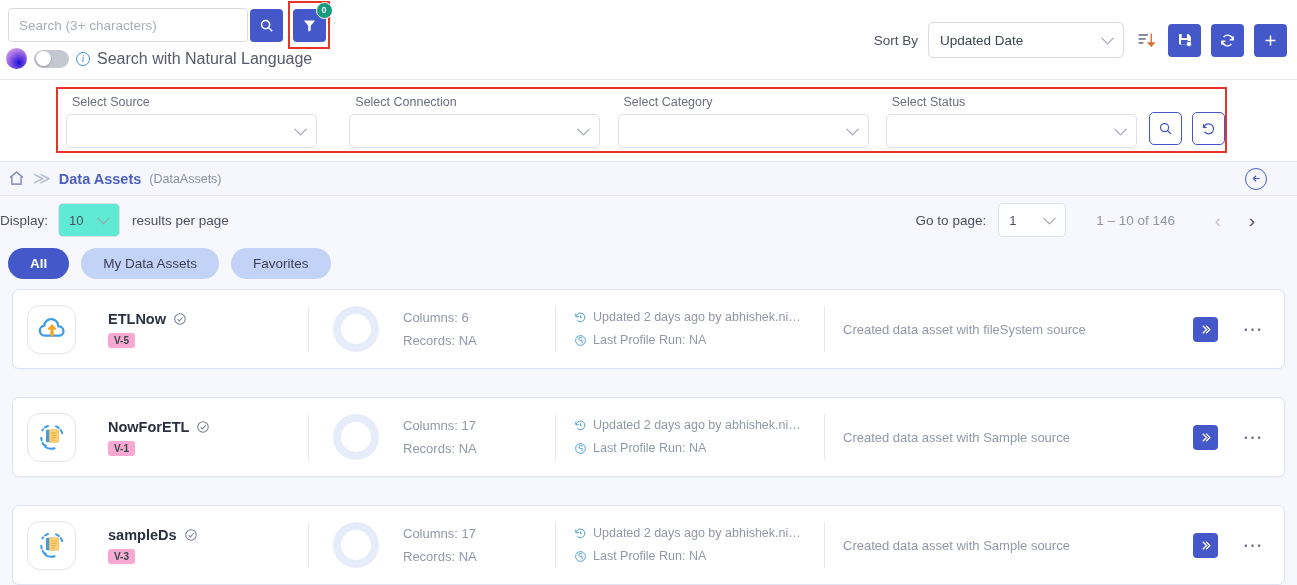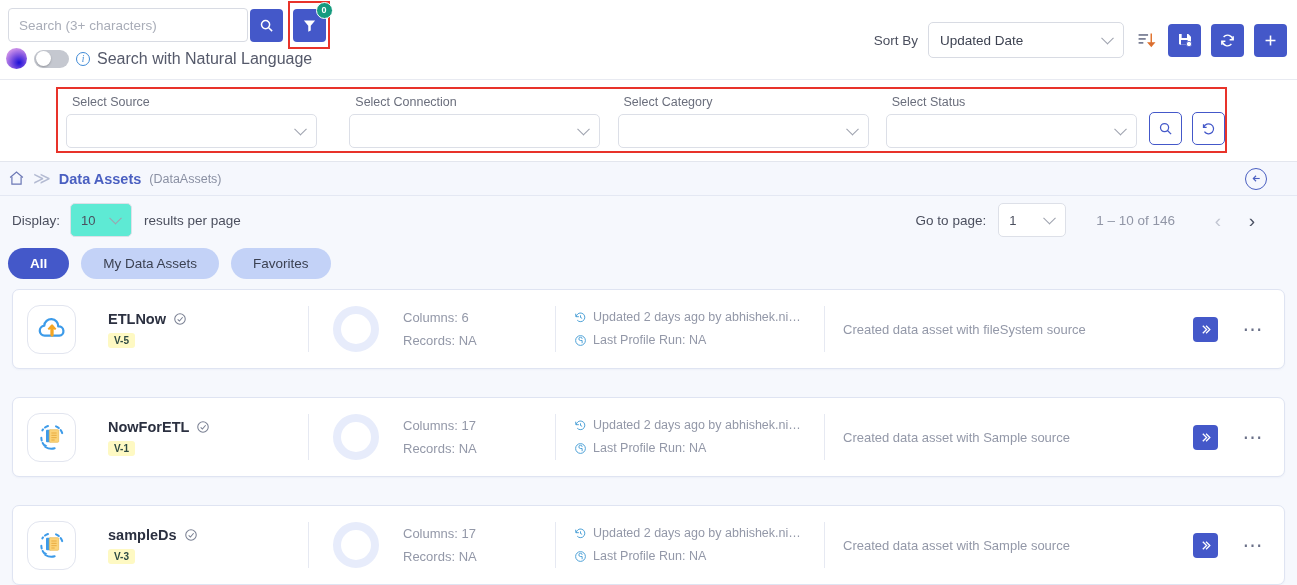--- a/index.html
+++ b/index.html
@@ -168,21 +168,20 @@
     display: flex; align-items: center; justify-content: center;
     cursor: pointer;
   }
 
   
   .body-area { background: #f6f8fd; height: 437px; position: relative; }
 
   .pagination-row {
     height: 48px; position: relative;
     display: flex; align-items: center;
-    padding-left: 12px;
   }
   .disp-label { font-size: 13.5px; color: #4b4f5e; margin-right: 10px; }
   .disp-select {
     width: 62px; height: 34px;
     border: 1px solid #dde0e8; border-radius: 5px;
     background: #5eead4; position: relative;
     display: flex; align-items: center;
     padding-left: 10px; font-size: 13px; color: #4b4f5e;
     cursor: pointer;
   }
@@ -237,21 +236,21 @@
     margin-left: 14px;
     display: flex; align-items: center; justify-content: center;
     flex-shrink: 0;
   }
   .asset-name-wrap { margin-left: 32px; width: 200px; }
   .asset-name-line { display: flex; align-items: center; gap: 7px; }
   .asset-name { font-size: 14.5px; font-weight: bold; color: #2b3040; }
   .check-ico { color: #7a8093; display: flex; }
   .ver-badge {
     display: inline-block; margin-top: 6px;
-    background: #fef9c3; color: #2d4a44;
+    background: #f9a8d4; color: #2d4a44;
     font-size: 10px; font-weight: bold;
     padding: 2px 6px; border-radius: 3px;
   }
   .vdiv { width: 1px; height: 46px; background: #e6e9f2; }
   .donut {
     width: 46px; height: 46px; border-radius: 50%;
     border: 8px solid #e7ecfb;
     margin: 0 24px;
     flex-shrink: 0;
   }

